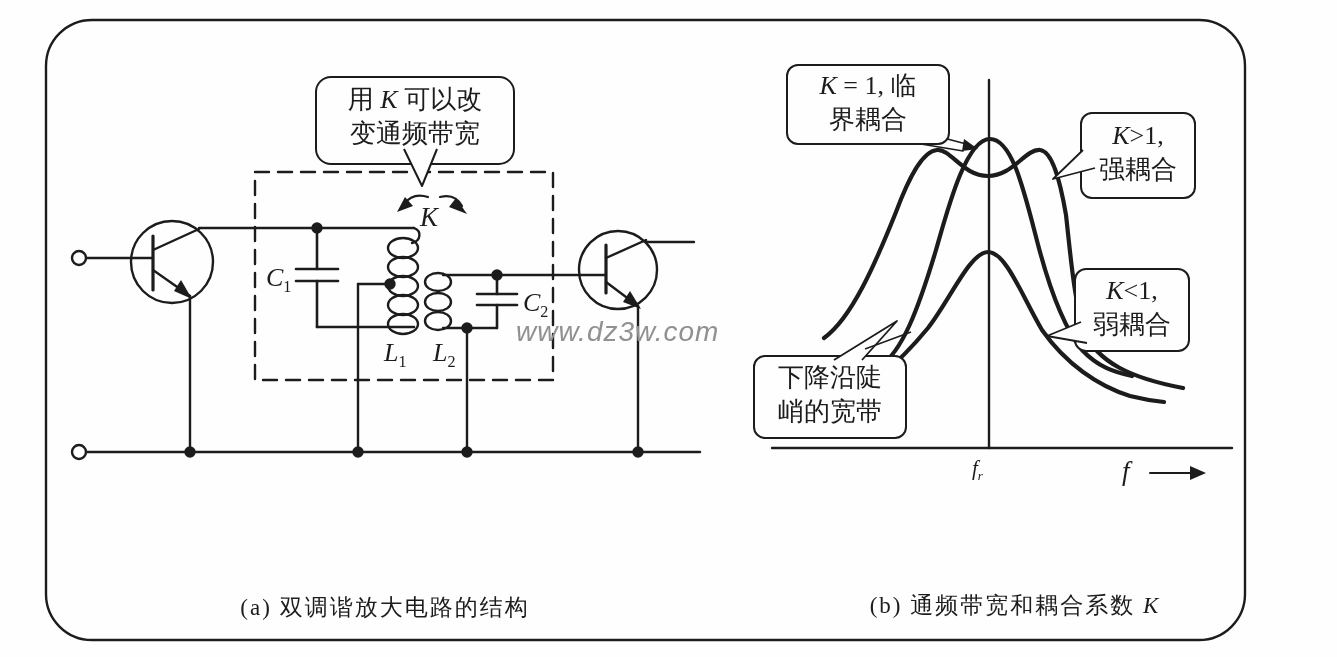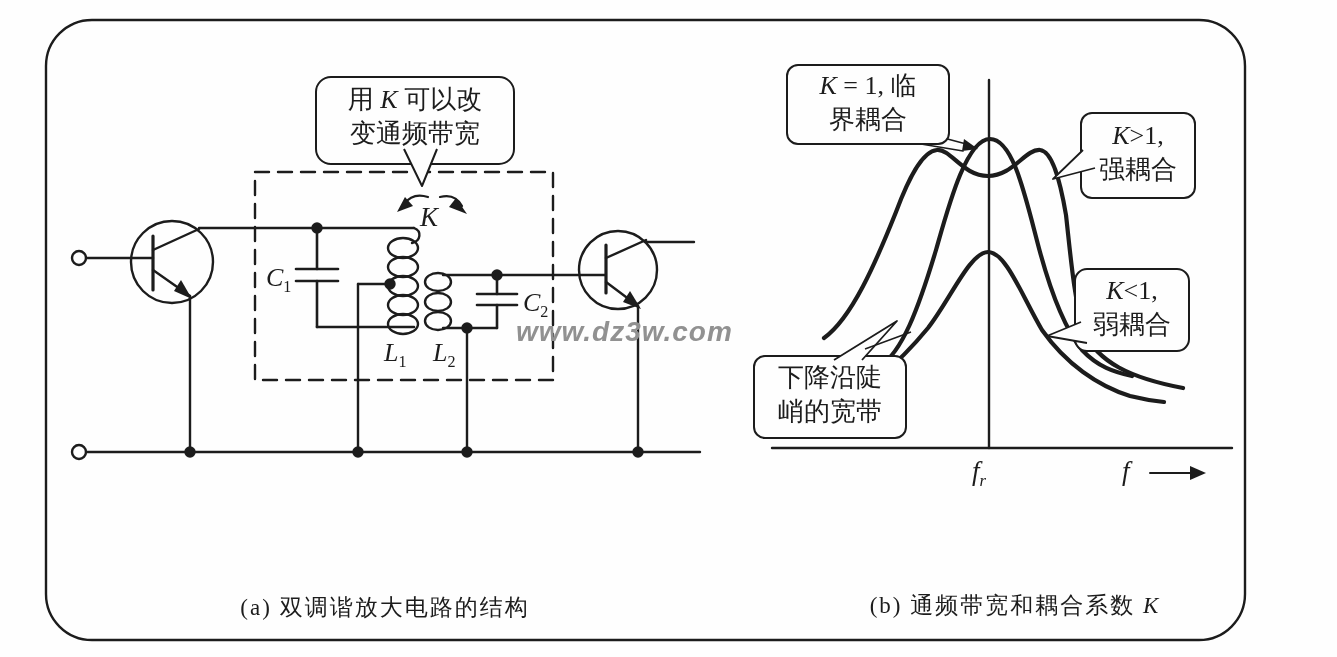--- a/index.html
+++ b/index.html
@@ -14,21 +14,21 @@
     position:absolute;z-index:2;background:#fefefe;border:2.5px solid #1c1c1c;
     border-radius:12px;text-align:center;line-height:34px;font-size:26px;
   }
   .callout .ln{white-space:nowrap;}
   .kfirst::first-letter{font-style:italic;}
   .lbl{position:absolute;z-index:2;font-size:26px;white-space:nowrap;}
   .ital{font-style:italic;}
   sub{font-size:0.62em;}
   #watermark{
     position:absolute;z-index:2;font-size:28px;font-style:italic;color:#919191;
-    letter-spacing:1px;font-family:"Liberation Sans","DejaVu Sans",sans-serif;font-weight:bold;
+    letter-spacing:1px;font-family:"Liberation Sans","DejaVu Sans",sans-serif;
   }
   .caption{position:absolute;z-index:2;font-size:23px;letter-spacing:2px;white-space:nowrap;text-align:center;}
 </style>
 </head>
 <body>
 
 <div id="fig">
 
   <svg id="art" width="1337" height="657" viewBox="0 0 1337 657">
     <g stroke="#1c1c1c" fill="none" stroke-width="2.4" stroke-linecap="round">
@@ -146,21 +146,21 @@
   <div class="callout" style="left:786px;top:64px;width:160px;height:74px;padding-top:3px;">
     <div class="ln kfirst">K = 1, 临</div>
     <div class="ln">界耦合</div>
   </div>
 
   <div class="callout" style="left:1080px;top:92px;width:112px;height:78px;padding-top:5px;margin-top:20px;">
     <div class="ln kfirst">K&gt;1,</div>
     <div class="ln">强耦合</div>
   </div>
 
-  <div class="callout" style="left:1074px;top:268px;width:112px;height:76px;padding-top:4px;border-radius:13px;">
+  <div class="callout" style="left:1074px;top:268px;width:112px;height:76px;padding-top:4px;">
     <div class="ln kfirst">K&lt;1,</div>
     <div class="ln">弱耦合</div>
   </div>
 
   <div class="callout" style="left:753px;top:355px;width:150px;height:76px;padding-top:4px;">
     <div class="ln">下降沿陡</div>
     <div class="ln">峭的宽带</div>
   </div>
 
   <svg id="tails" width="1337" height="657" viewBox="0 0 1337 657">
@@ -178,21 +178,21 @@
   <div class="lbl" style="left:266px;top:263px;"><span class="ital">C</span><sub>1</sub></div>
 
   <div class="lbl" style="left:523px;top:288px;"><span class="ital">C</span><sub>2</sub></div>
 
   <div class="lbl" style="left:378px;top:338px;margin-left:6px;"><span class="ital">L</span><sub>1</sub></div>
 
   <div class="lbl" style="left:433px;top:338px;"><span class="ital">L</span><sub>2</sub></div>
 
   <div id="watermark" style="left:516px;top:316px;">www.dz3w.com</div>
 
-  <div class="lbl" style="left:972px;top:456px;font-size:27px;"><span class="ital">f</span><sub class="ital">r</sub></div>
+  <div class="lbl" style="left:972px;top:456px;font-size:21px;"><span class="ital">f</span><sub class="ital">r</sub></div>
 
   <div class="lbl ital" style="left:1122px;top:456px;font-size:27px;">f</div>
 
   <div class="caption" style="left:165px;top:592px;width:440px;">(a) 双调谐放大电路的结构</div>
 
   <div class="caption" style="left:825px;top:590px;width:380px;"><span>(b) 通频带宽和耦合系数 </span><span class="ital">K</span></div>
 
 </div>
 
 </body></html>

